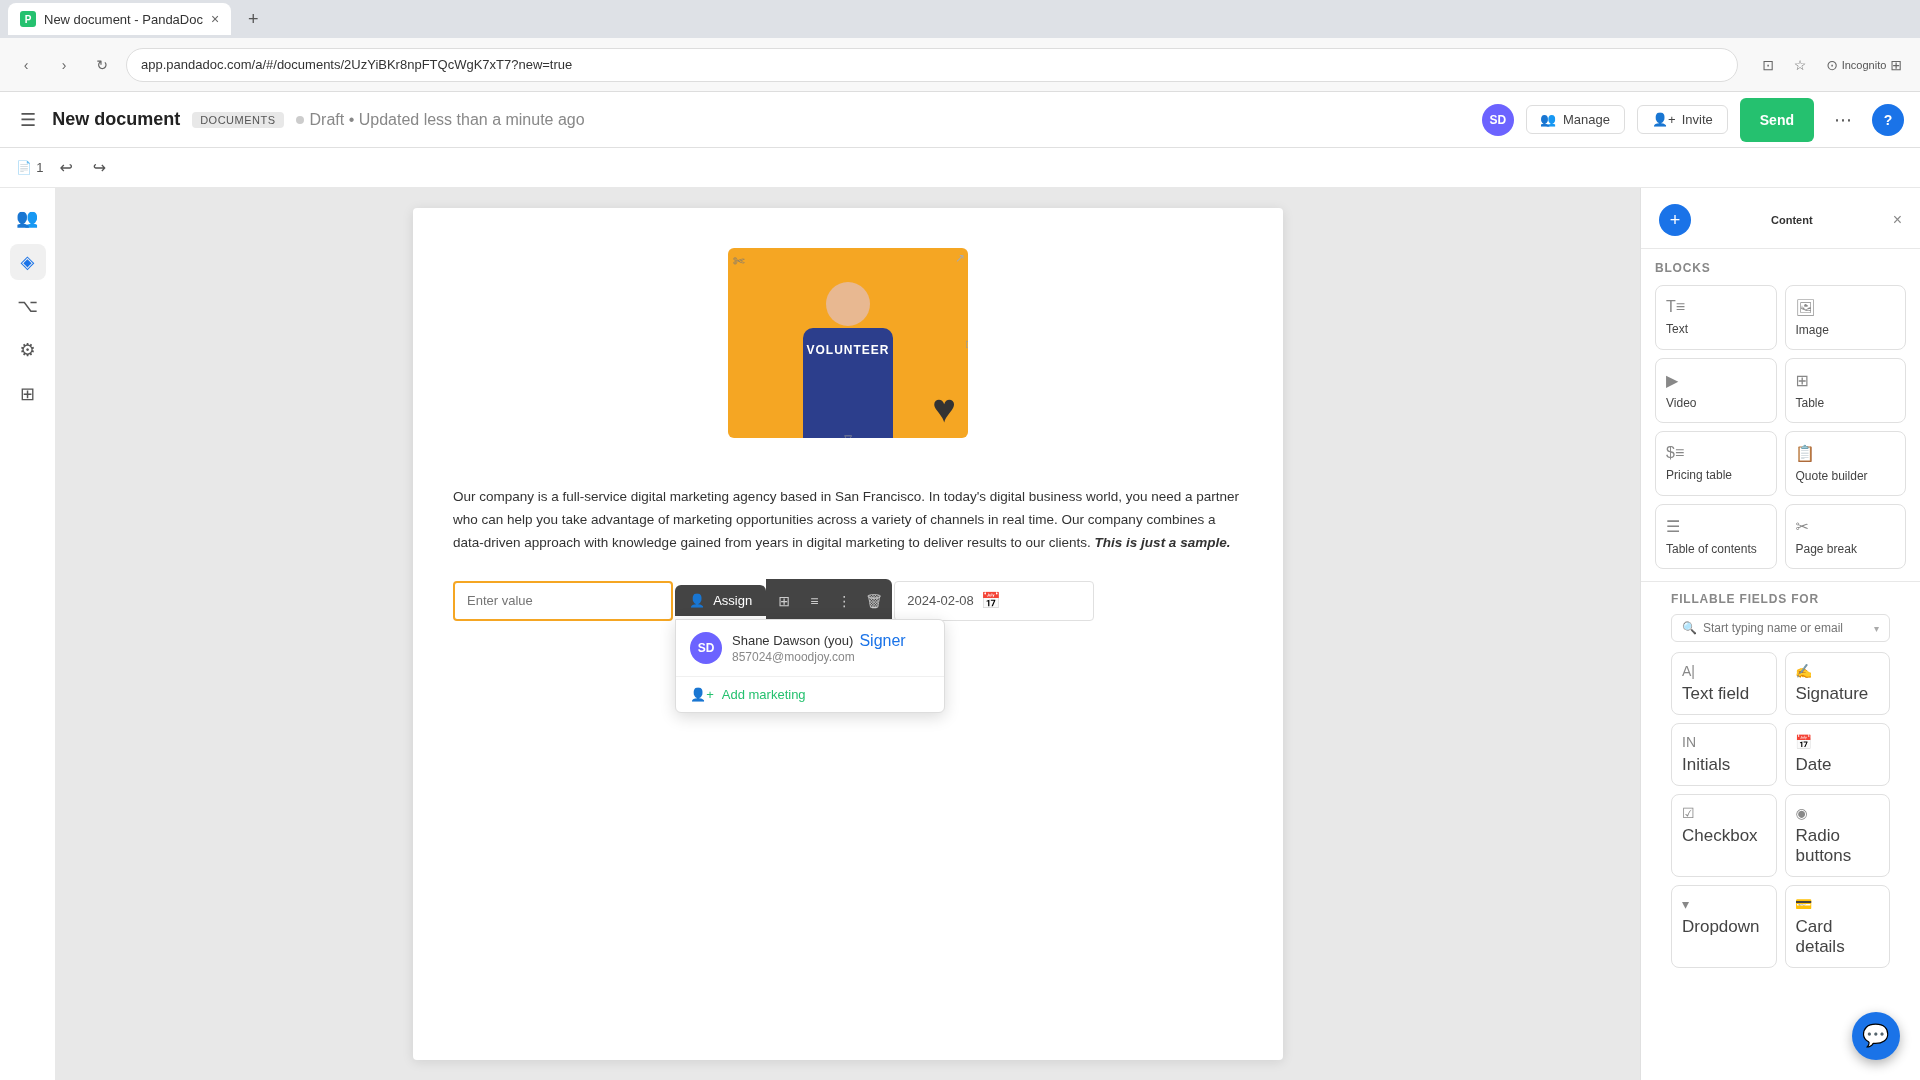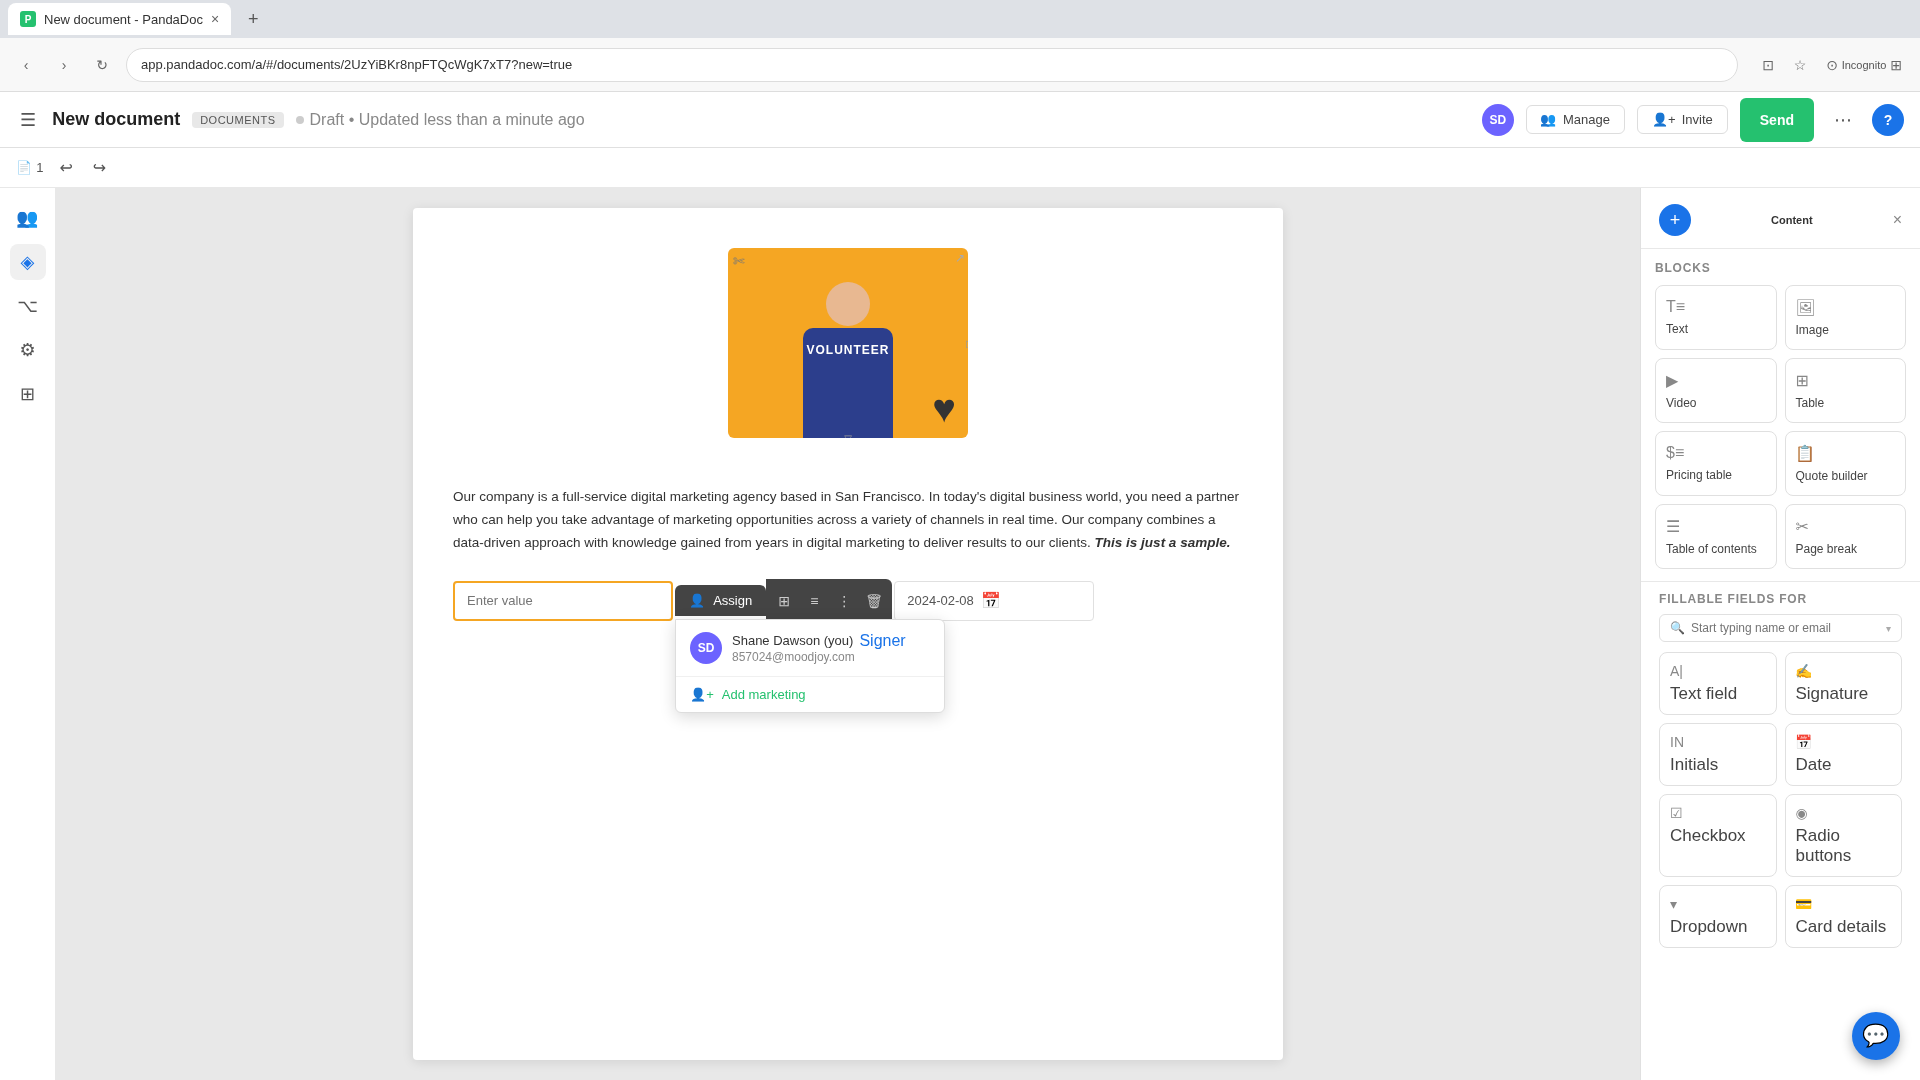--- a/index.html
+++ b/index.html
@@ -82,21 +82,21 @@
     .panel-close { color: #888; cursor: pointer; font-size: 16px; }
     .panel-add { width: 32px; height: 32px; border-radius: 50%; background: #1a73e8; color: white; display: flex; align-items: center; justify-content: center; font-size: 18px; cursor: pointer; }
 
     .blocks-section { padding: 12px 14px; }
     .blocks-label { font-size: 12px; font-weight: 600; color: #888; letter-spacing: 0.8px; margin-bottom: 10px; }
     .blocks-grid { display: grid; grid-template-columns: 1fr 1fr; gap: 8px; }
     .block-item { border: 1px solid #e0e0e0; border-radius: 8px; padding: 12px 10px; display: flex; flex-direction: column; align-items: flex-start; gap: 6px; cursor: pointer; background: white; }
     .block-icon { color: #888; font-size: 16px; }
     .block-label { font-size: 12px; color: #444; font-weight: 500; }
 
-    .fillable-section { padding: 10px 18px; border-top: 1px solid #e8e8e8; }
+    .fillable-section { padding: 10px 30px; border-top: 1px solid #e8e8e8; }
     .fillable-label { font-size: 12px; font-weight: 600; color: #888; letter-spacing: 0.8px; margin-bottom: 8px; }
     .fillable-search { border: 1px solid #e0e0e0; border-radius: 6px; padding: 6px 10px; font-size: 12px; color: #aaa; display: flex; align-items: center; gap: 6px; margin-bottom: 10px; }
     .fillable-grid { display: grid; grid-template-columns: 1fr 1fr; gap: 8px; }
     .fillable-item { border: 1px solid #e0e0e0; border-radius: 8px; padding: 10px; display: flex; flex-direction: column; align-items: flex-start; gap: 5px; cursor: pointer; background: white; }
     .fillable-icon { font-size: 14px; color: #888; }
     .fillable-label-text { font-size: 17px; color: #444; font-weight: 500; }
 
     .chat-bubble { position: fixed; bottom: 20px; right: 20px; width: 48px; height: 48px; background: #1a73e8; border-radius: 50%; display: flex; align-items: center; justify-content: center; color: white; font-size: 22px; cursor: pointer; box-shadow: 0 4px 12px rgba(0,0,0,0.3); }
   </style>
 </head>

